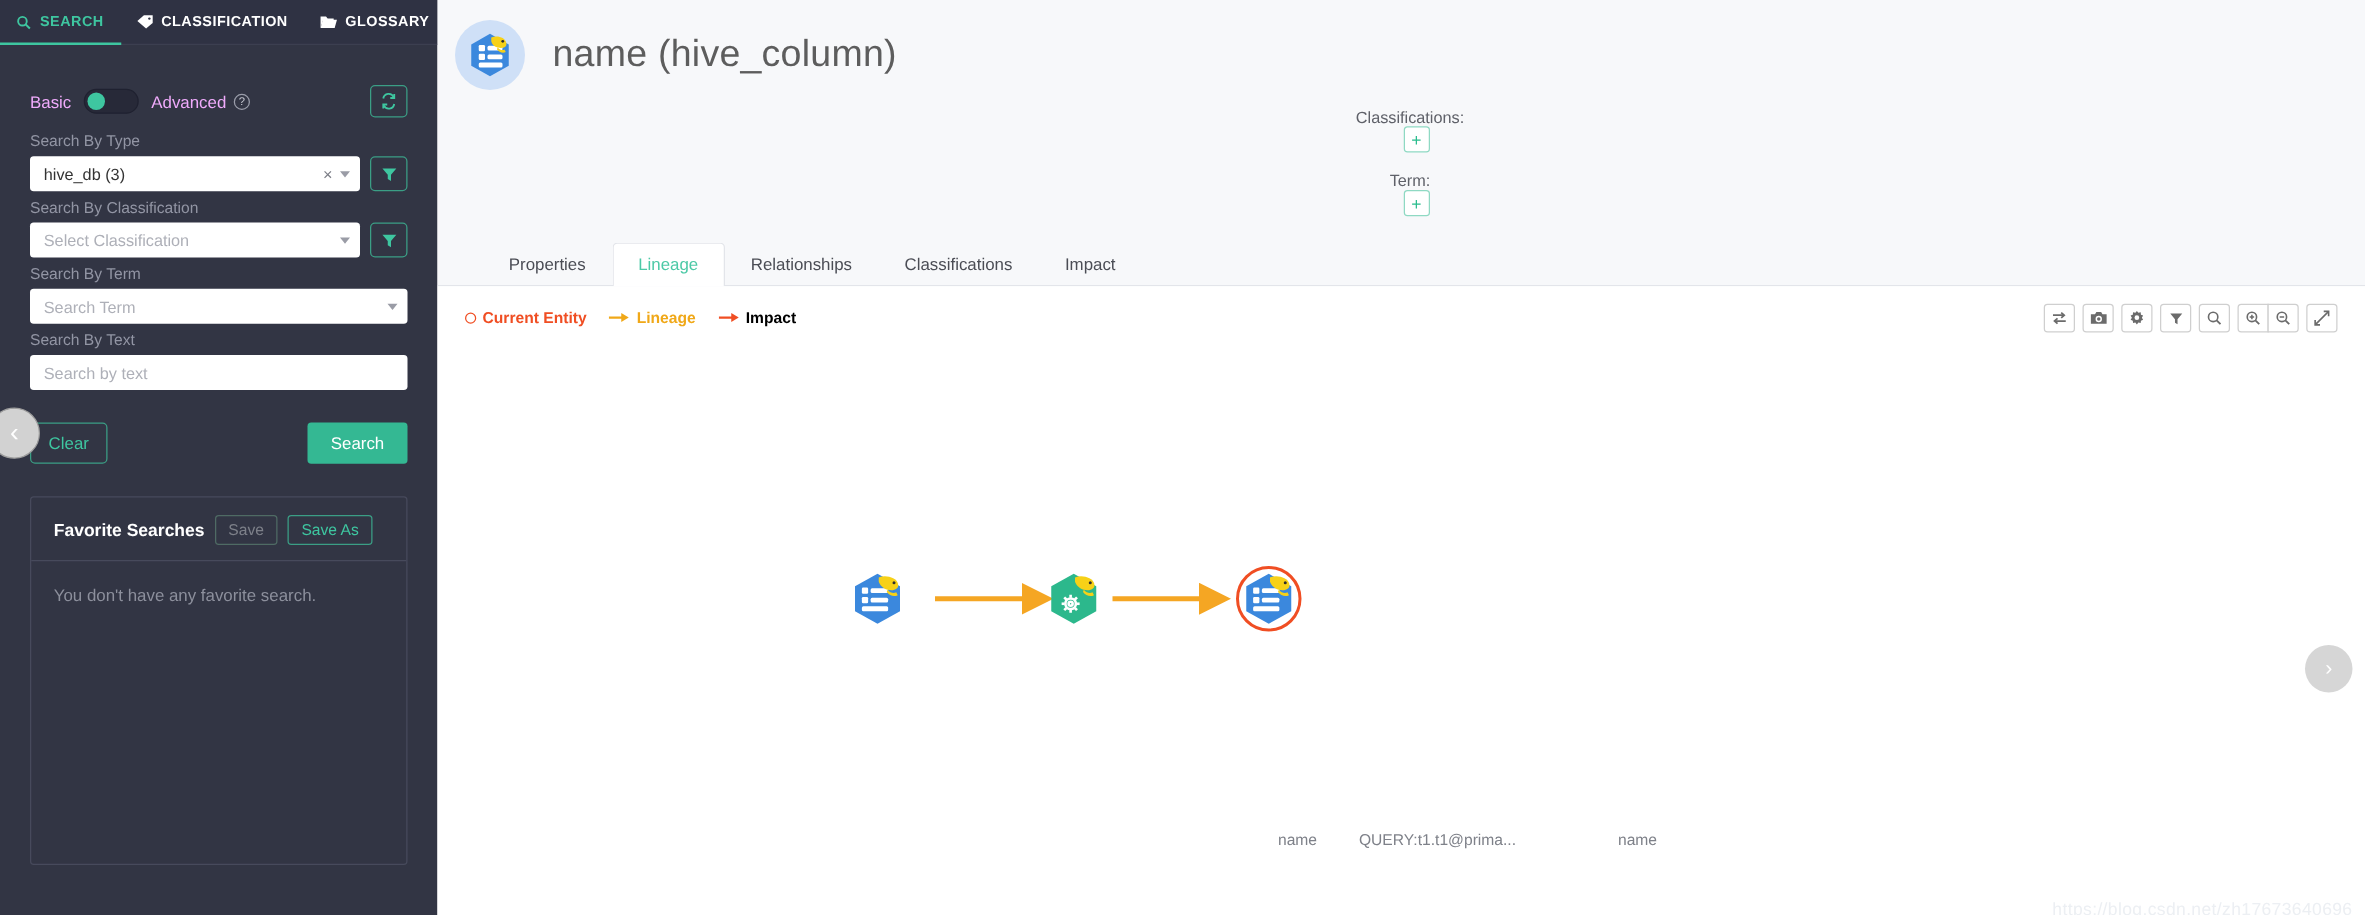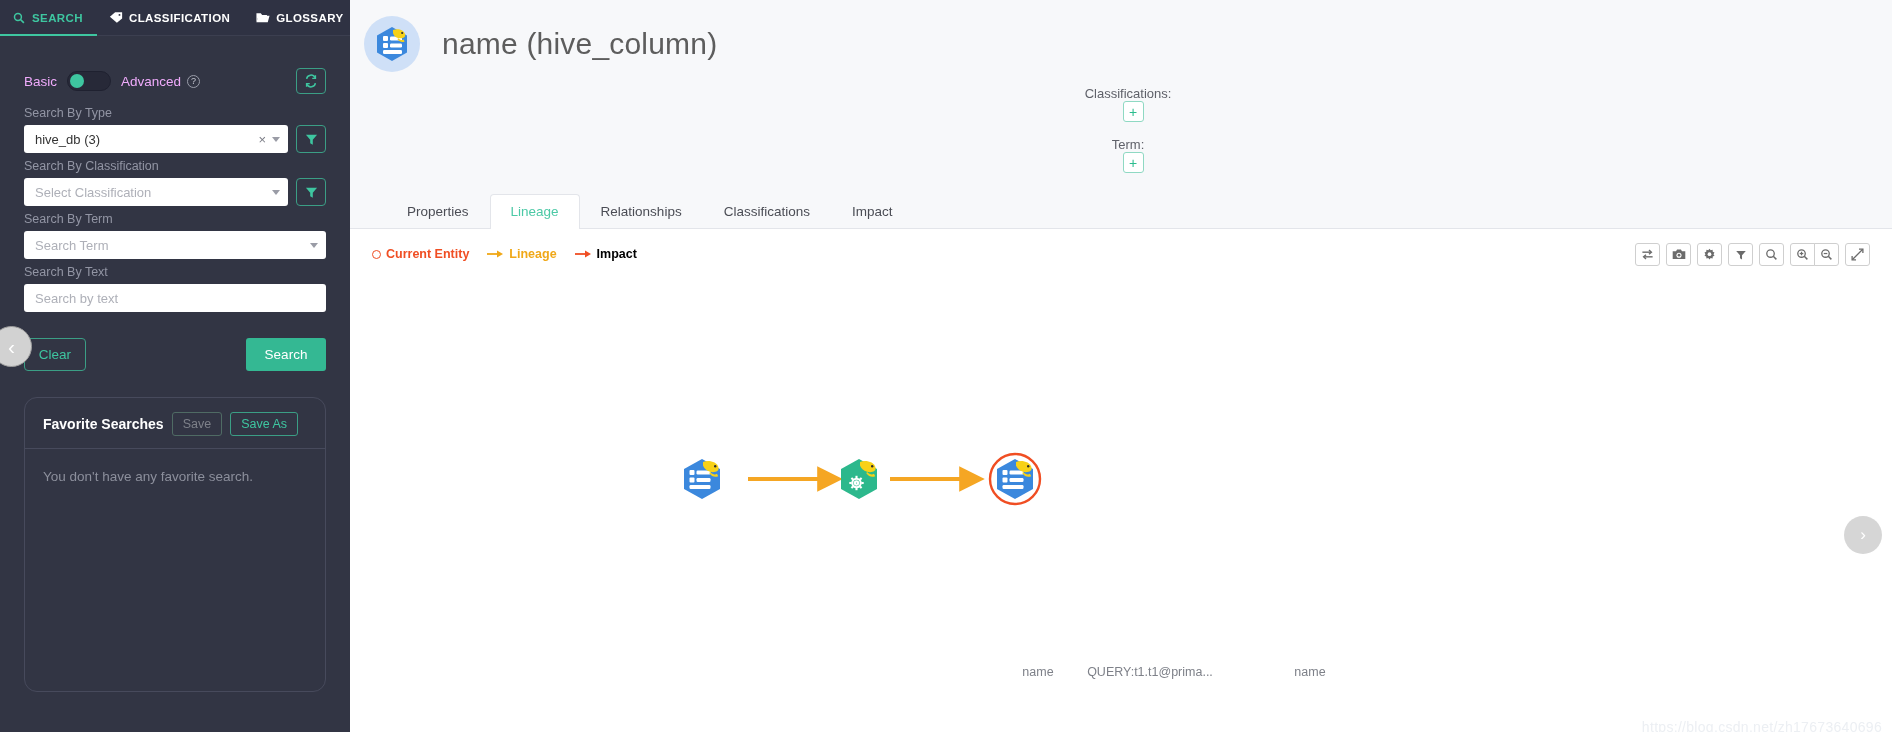--- a/index.html
+++ b/index.html
@@ -130,21 +130,21 @@
     margin-left: auto;
     width: 80px; height: 33px; border-radius: 3px;
     border: none; background: #34b893; color: #ffffff;
     font-size: 13.5px; cursor: pointer;
     font-family: "Liberation Sans", sans-serif;
   }
 
   .fav-panel {
     margin-top: 26px;
     border: 1px solid #474a5c;
-    border-radius: 13px;
+    border-radius: 3px;
     height: 295px;
   }
   .fav-head {
     display: flex; align-items: center;
     padding: 14px 14px 12px 18px;
     border-bottom: 1px solid #474a5c;
   }
   .fav-title { font-size: 14px; font-weight: bold; color: #ffffff; }
   .fav-btn {
     margin-left: 8px; height: 24px; padding: 0 10px;

